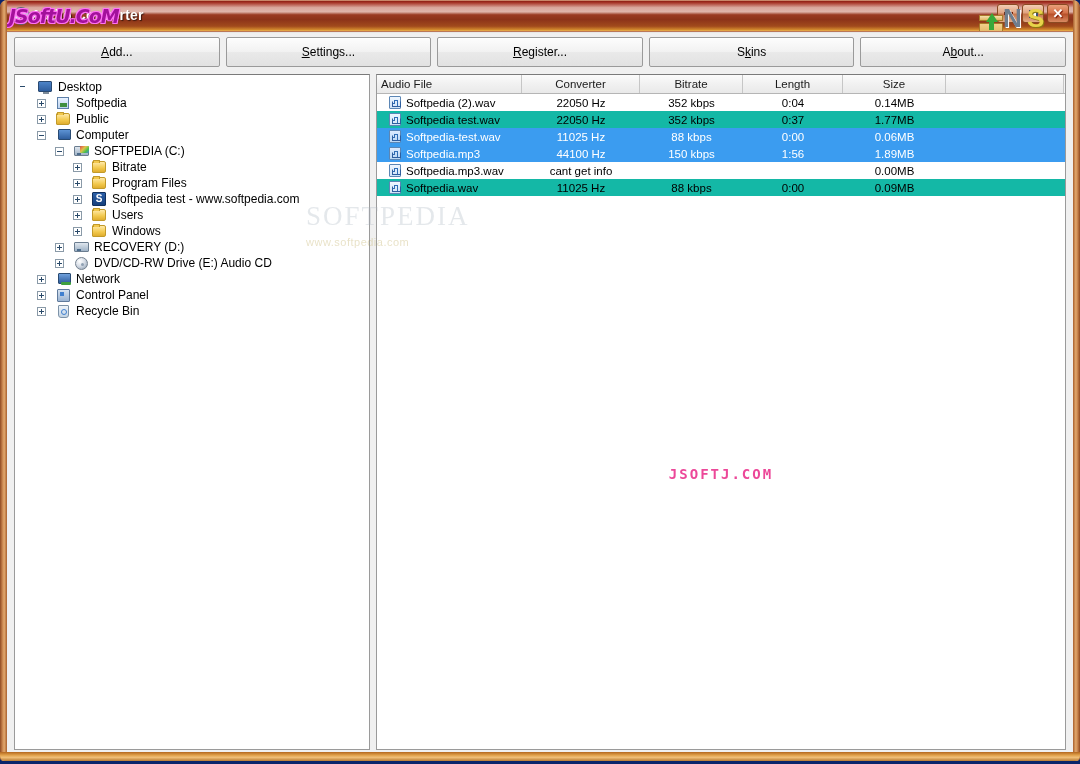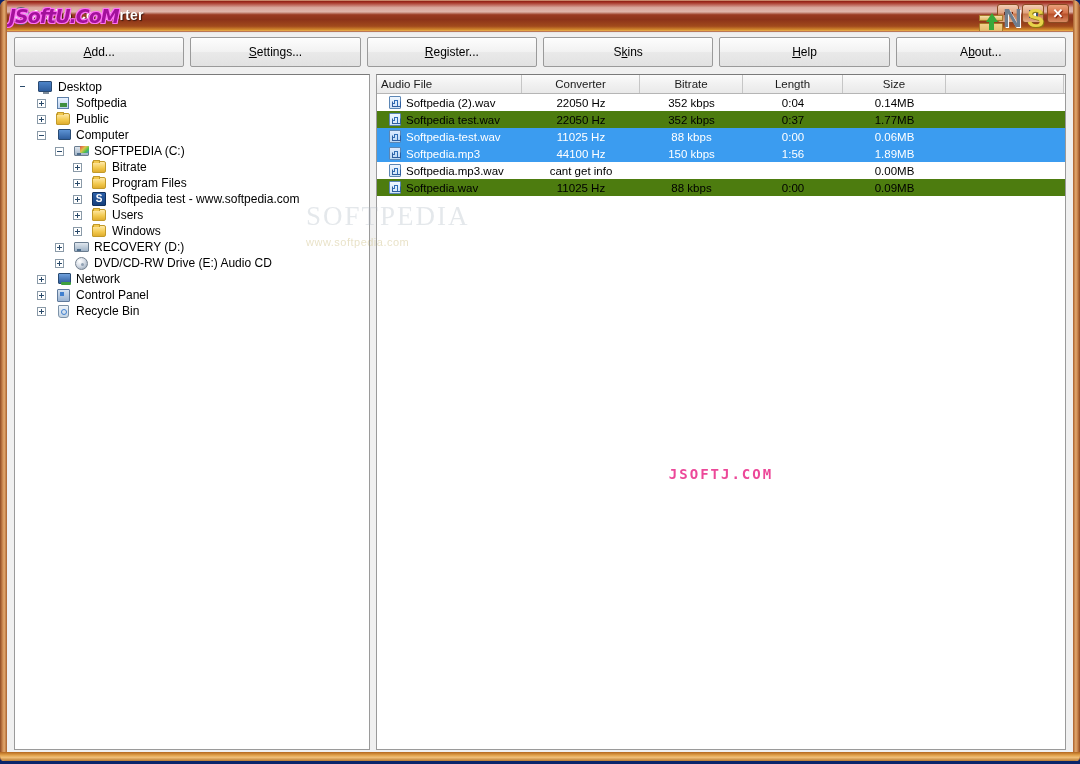--- a/index.html
+++ b/index.html
@@ -266,21 +266,21 @@
     display:flex;align-items:center;
     cursor:default;
   }
   .lv-th.c-name{width:145px;justify-content:flex-start;}
   .lv-th.c-center{justify-content:center;}
   .lv-body{position:absolute;left:0;top:19px;right:0;bottom:0;overflow:hidden;}
   .lv-row{
     height:17px;display:flex;align-items:center;
     font-size:11.5px;color:#000;cursor:default;
   }
-  .lv-row.alt{background:#4d7c0f;}
+  .lv-row.alt{background:#14b8a6;}
   .lv-row.sel{background:#3b9cf0;color:#ffffff;}
   .lv-cell{box-sizing:border-box;padding:0 6px;display:flex;align-items:center;}
   .lv-cell.c-name{width:145px;justify-content:flex-start;gap:5px;padding-left:12px;}
   .lv-cell.c-center{justify-content:center;}
   .wav-icon{
     width:12px;height:13px;flex:none;position:relative;
     background:linear-gradient(180deg,#eef6ff 0%,#cfe3f7 100%);
     border:1px solid #5b86b5;box-sizing:border-box;border-radius:1px;
   }
   .wav-icon::after{
@@ -368,23 +368,20 @@
         <div class="tb-btn">
           <span><u>S</u>ettings...</span>
         </div>
         <div class="tb-btn">
           <span><u>R</u>egister...</span>
         </div>
         <div class="tb-btn">
           <span>S<u>k</u>ins</span>
         </div>
         <div class="tb-btn">
-          <span><u>H</u>elp</span>
-        </div>
-        <div class="tb-btn">
           <span>A<u>b</u>out...</span>
         </div>
       </div>
 
     <div class="content">
 
       <div class="panel-tree">
         <div class="tree" id="tree">
             <div class="tnode" style="padding-left: 0px;">
               <span class="texp none"></span>

